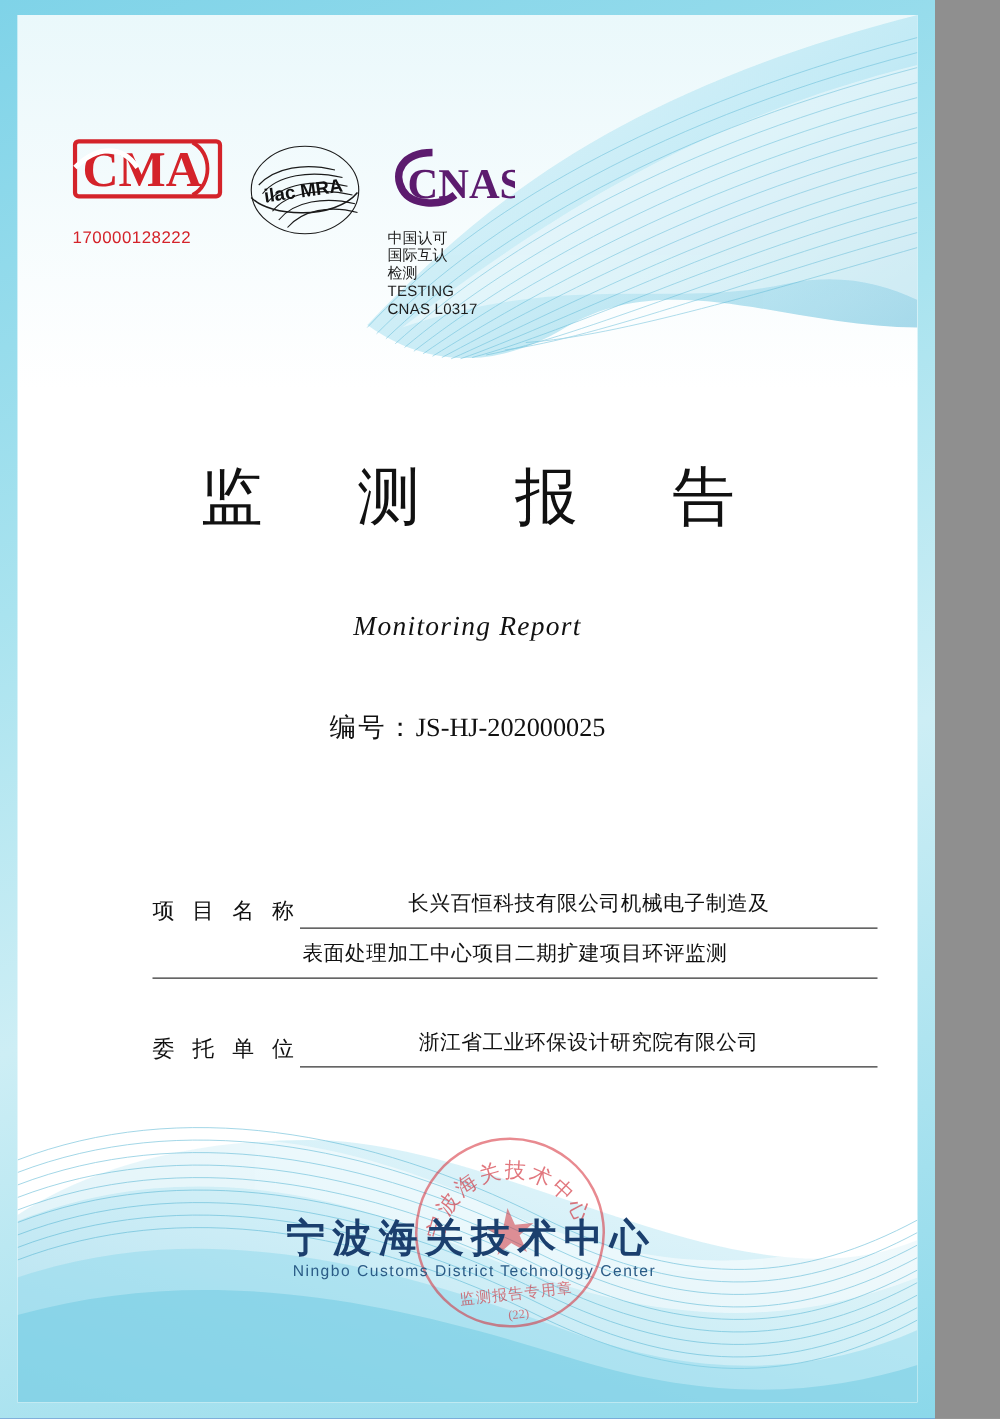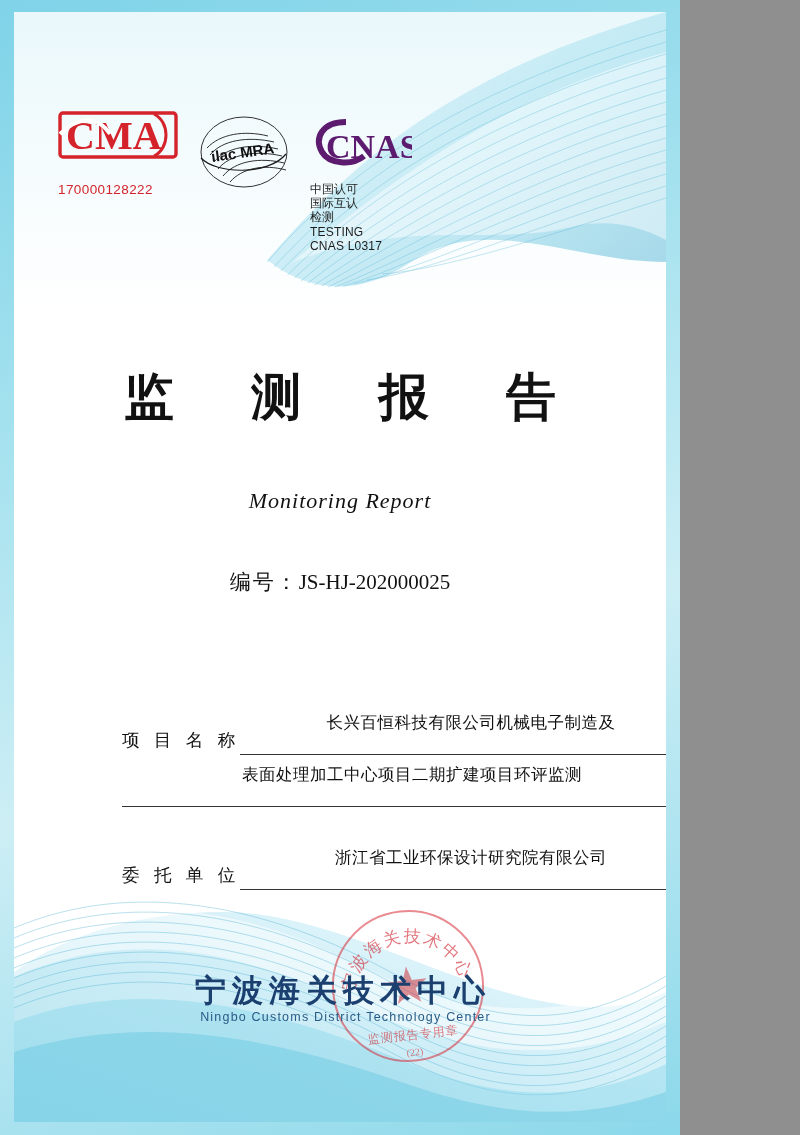--- a/index.html
+++ b/index.html
@@ -5,21 +5,21 @@
   html, body {
     margin: 0;
     padding: 0;
     background: #8f8f8f;
   }
   body {
     font-family: "Liberation Serif", "DejaVu Serif", serif;
   }
   .page {
     position: relative;
-    width: 680px;
+    width: 748px;
     height: 1135px;
     overflow: hidden;
     background: #3b82f6;
   }
   
   .frame {
     position: absolute;
     inset: 0;
     background: linear-gradient(160deg, #7fd3e8 0%, #a9e3ef 35%, #cdeef5 60%, #8bd8ea 100%);
   }
@@ -87,21 +87,21 @@
   
   .title-cn {
     position: absolute;
     top: 352px;
     left: 0;
     right: 0;
     text-align: center;
     font-size: 50px;
     letter-spacing: 30px;
     text-indent: 30px;
-    font-weight: bold;
+    font-weight: normal;
     color: #111;
     font-family: "DejaVu Serif", serif;
   }
   .title-en {
     position: absolute;
     top: 476px;
     left: 0;
     right: 0;
     text-align: center;
     font-size: 22px;
@@ -139,21 +139,21 @@
     color: #111;
     white-space: nowrap;
     padding-bottom: 3px;
   }
   .field-value {
     flex: 1;
     border-bottom: 1px solid #333;
     text-align: center;
     font-size: 16.5px;
     color: #111;
-    padding-bottom: 20px;
+    padding-bottom: 8px;
     letter-spacing: 0.5px;
   }
   .field-value.cont {
     margin-left: 0;
   }
   .field-row.second {
     margin-left: 0;
     margin-bottom: 40px;
   }
   

